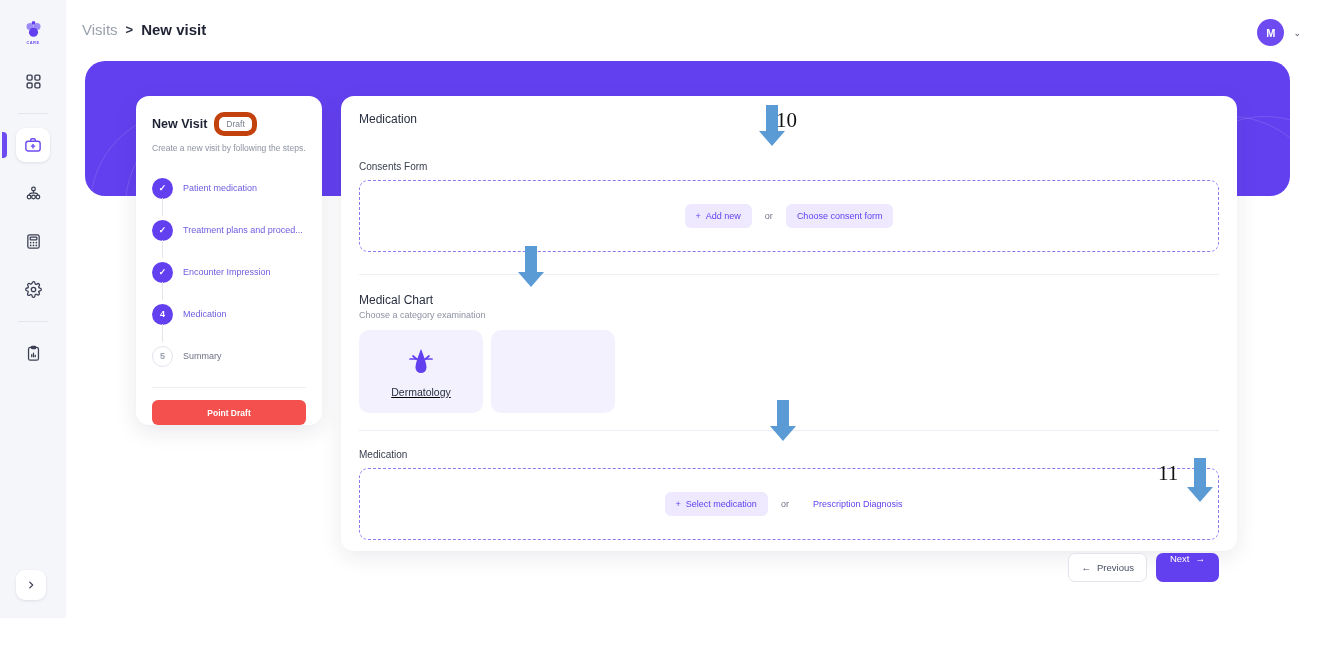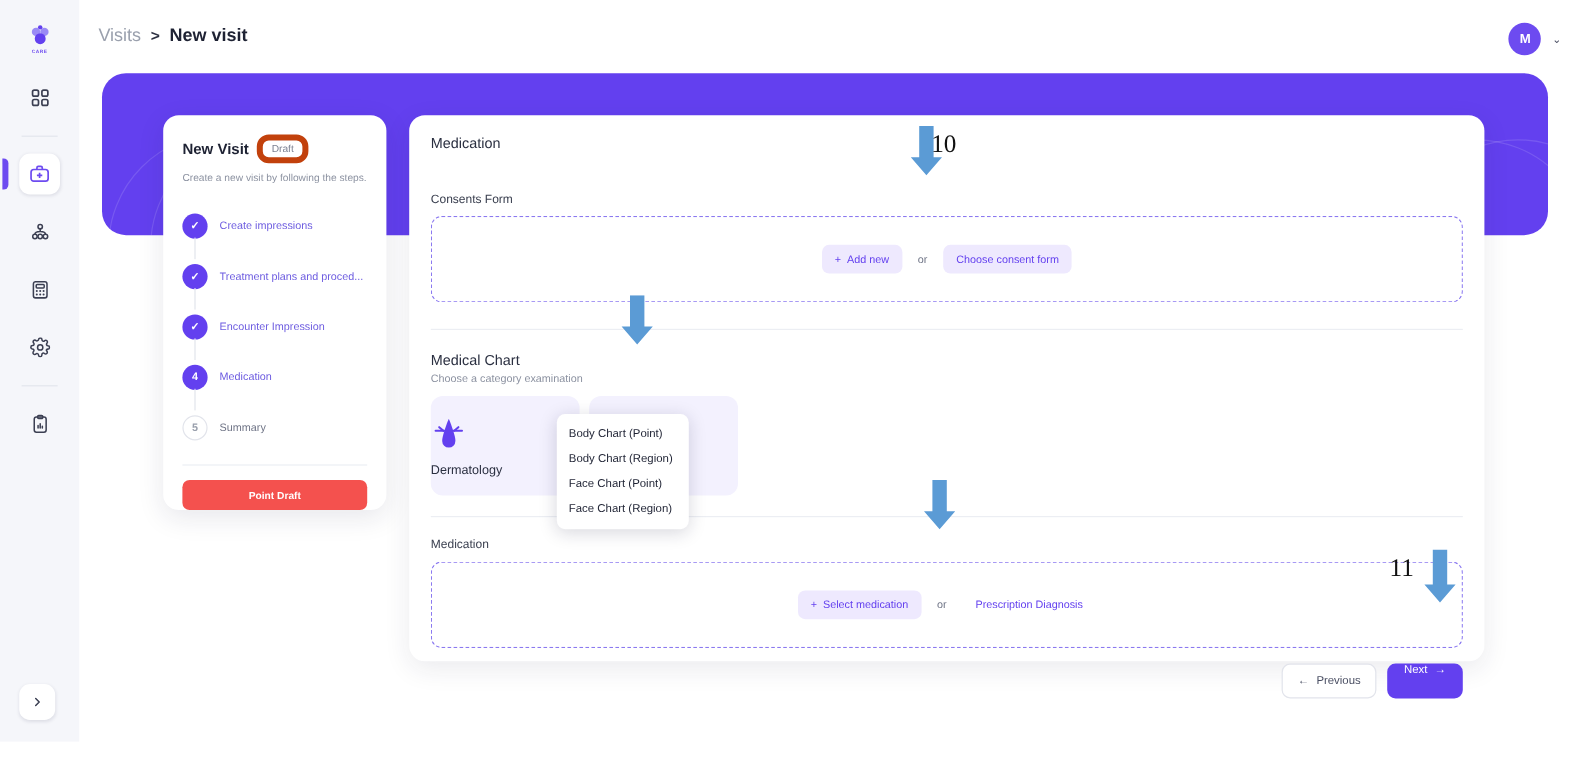--- a/index.html
+++ b/index.html
@@ -122,22 +122,23 @@
   .chip.plain{ background:transparent; color:#6340ef; }
   .or-txt{ font-size:9px; color:#6f7486; }
   .hr{ height:1px; background:#eceef3; margin-top:22px; }
 
   .mc-title{ font-size:12px; color:#2a2f40; margin-top:18px; font-weight:400;}
   .mc-sub{ font-size:9px; color:#8c92a1; margin-top:3px; }
 
   .cat-row{ position:relative; margin-top:10px; display:flex; gap:8px; }
   .cat-card{
     width:124px; height:83px; background:#f3f1fe; border-radius:10px;
-    display:flex; flex-direction:column; justify-content:center; gap:7px;
+    display:flex; flex-direction:column; align-items:center; justify-content:center; gap:7px;
     cursor:pointer;
+    text-decoration:underline;
   }
   .cat-card.ghost{ background:#f3f1fe; }
   .cat-label{ font-size:10.5px; color:#2a2f40; }
 
   .dropdown{
     position:absolute; left:105px; top:15px; width:110px;
     background:#fff; border-radius:7px; box-shadow:0 3px 14px rgba(25,25,60,.17);
     padding:6px 0; z-index:20;
   }
   .dd-item{ font-size:9.5px; color:#1e2233; padding:5px 10px; cursor:pointer; white-space:nowrap;}
@@ -262,21 +263,21 @@
   <div id="step-card">
     <div class="sc-title-row">
       <span class="sc-title">New Visit</span>
       <span class="sc-badge">Draft</span>
     </div>
     <div class="sc-sub">Create a new visit by following the steps.</div>
 
     <div class="steps">
       <div class="step">
         <span class="step-bullet b-done">✓</span>
-        <span class="step-label">Create impressions</span>
+        <span class="step-label">Patient medication</span>
       </div>
       <div class="step-connector" style="top:31px"></div>
 
       <div class="step">
         <span class="step-bullet b-done">✓</span>
         <span class="step-label">Treatment plans and proced...</span>
       </div>
       <div class="step-connector" style="top:73px"></div>
 
       <div class="step">
@@ -325,26 +326,20 @@
         <svg width="30" height="34" viewBox="0 0 30 34" fill="none" stroke="#6340ef" stroke-width="1.7" stroke-linecap="round">
           <path d="M15 4 C15 4 9.5 17 9.5 22.5 A5.5 5.5 0 0 0 20.5 22.5 C20.5 17 15 4 15 4Z" fill="#6340ef" stroke="none"></path>
           <path d="M4 14 L11 14 M19 14 L26 14"></path>
           <path d="M7 11 L10.5 14 M23 11 L19.5 14"></path>
         </svg>
         <span class="cat-label">Dermatology</span>
       </div>
 
       <div class="cat-card ghost"></div>
 
-      <div class="dropdown">
-        <div class="dd-item">Body Chart (Point)</div>
-        <div class="dd-item">Body Chart (Region)</div>
-        <div class="dd-item">Face Chart (Point)</div>
-        <div class="dd-item">Face Chart (Region)</div>
-      </div>
     </div>
 
     <div class="hr" style="margin-top:17px"></div>
 
     <div class="med-label">Medication</div>
     <div class="dashzone">
       <button class="chip">
         <span>+</span>
         <span>Select medication</span>
       </button>

